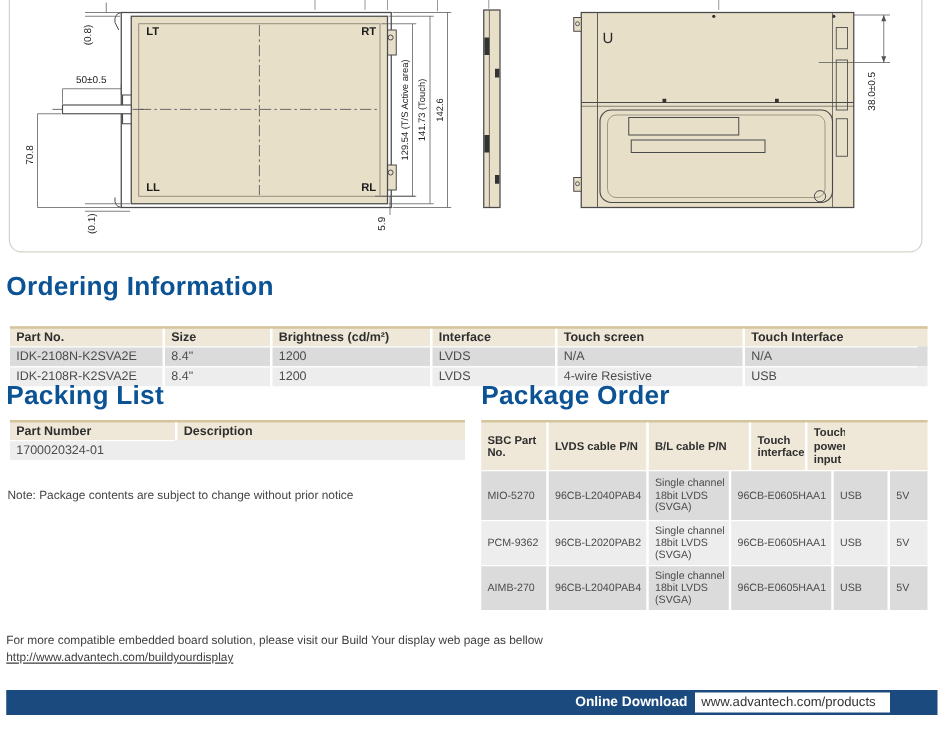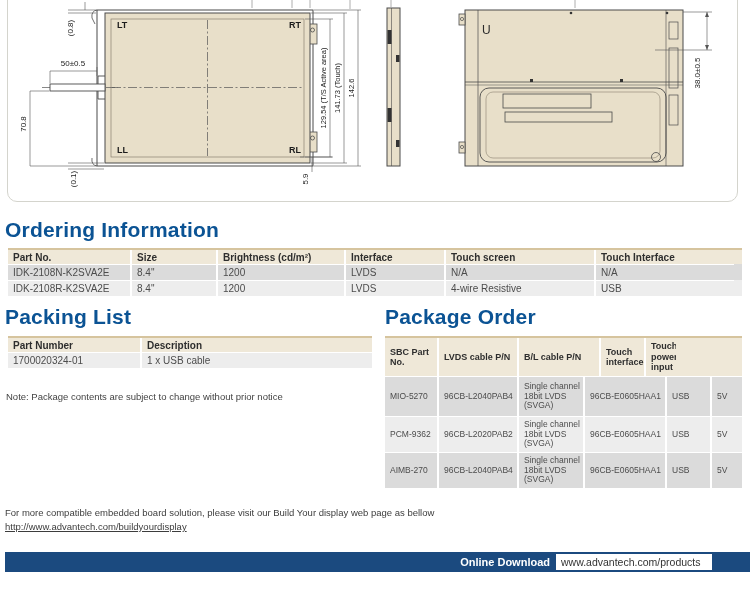--- a/index.html
+++ b/index.html
@@ -30,21 +30,21 @@
   }
   .th { font-weight:bold; color:#2e2e2e; }
   .td { color:#4c4c4c; }
   .th + .th, .td + .td { border-left:2px solid #fff; }
   .hdr-row { background:#efe8d8; border-top:2px solid #d6c49e; }
   .row-a { background:#dbdbdb; }
   .row-b { background:#ededed; }
   .tr + .tr .td { border-top:1px solid #fff; }
 
   
-  .ord { left:8px; top:248px; width:734px; }
+  .ord { left:8px; top:261px; width:734px; }
   .ord .hdr-row { height:18px; }
   .ord .tr { height:16px; }
   .ord .c0{width:122px}.ord .c1{width:86px}.ord .c2{width:128px}
   .ord .c3{width:100px}.ord .c4{width:150px}.ord .c5{width:140px}
 
   
   .pack { left:8px; top:336px; width:364px; }
   .pack .hdr-row { height:18px; }
   .pack .tr { height:16px; }
   .pack .c0{width:132px}.pack .c1{width:232px}
@@ -237,21 +237,20 @@
 
 <div class="sec-title" style="left:5px; top:305px;">Packing List</div>
 
 <div class="tbl pack">
   <div class="tr hdr-row">
     <div class="th c0">Part Number</div>
     <div class="th c1">Description</div>
   </div>
   <div class="tr row-b">
     <div class="td c0">1700020324-01</div>
-    <div class="td c1">1 x USB cable</div>
   </div>
 </div>
 
 <div class="note-text">Note: Package contents are subject to change without prior notice</div>
 
 <div class="sec-title" style="left:385px; top:305px;">Package Order</div>
 
 <div class="tbl opt">
   <div class="tr hdr-row">
     <div class="th c0">SBC Part No.</div>

